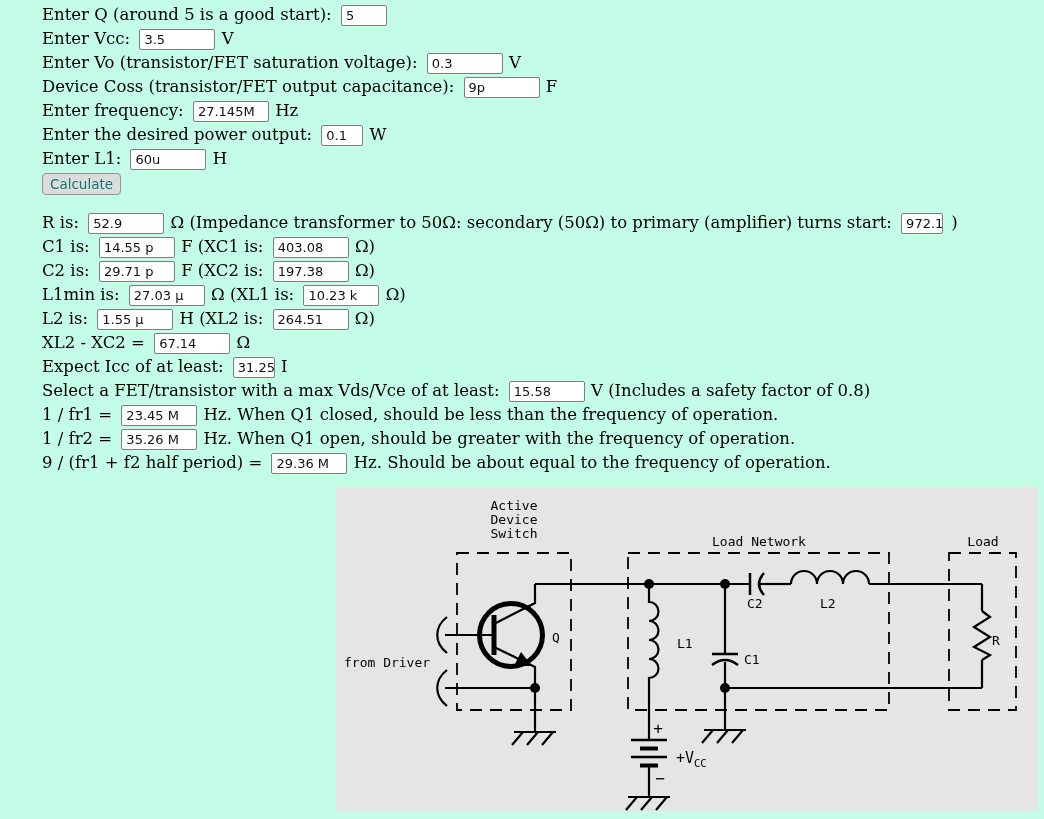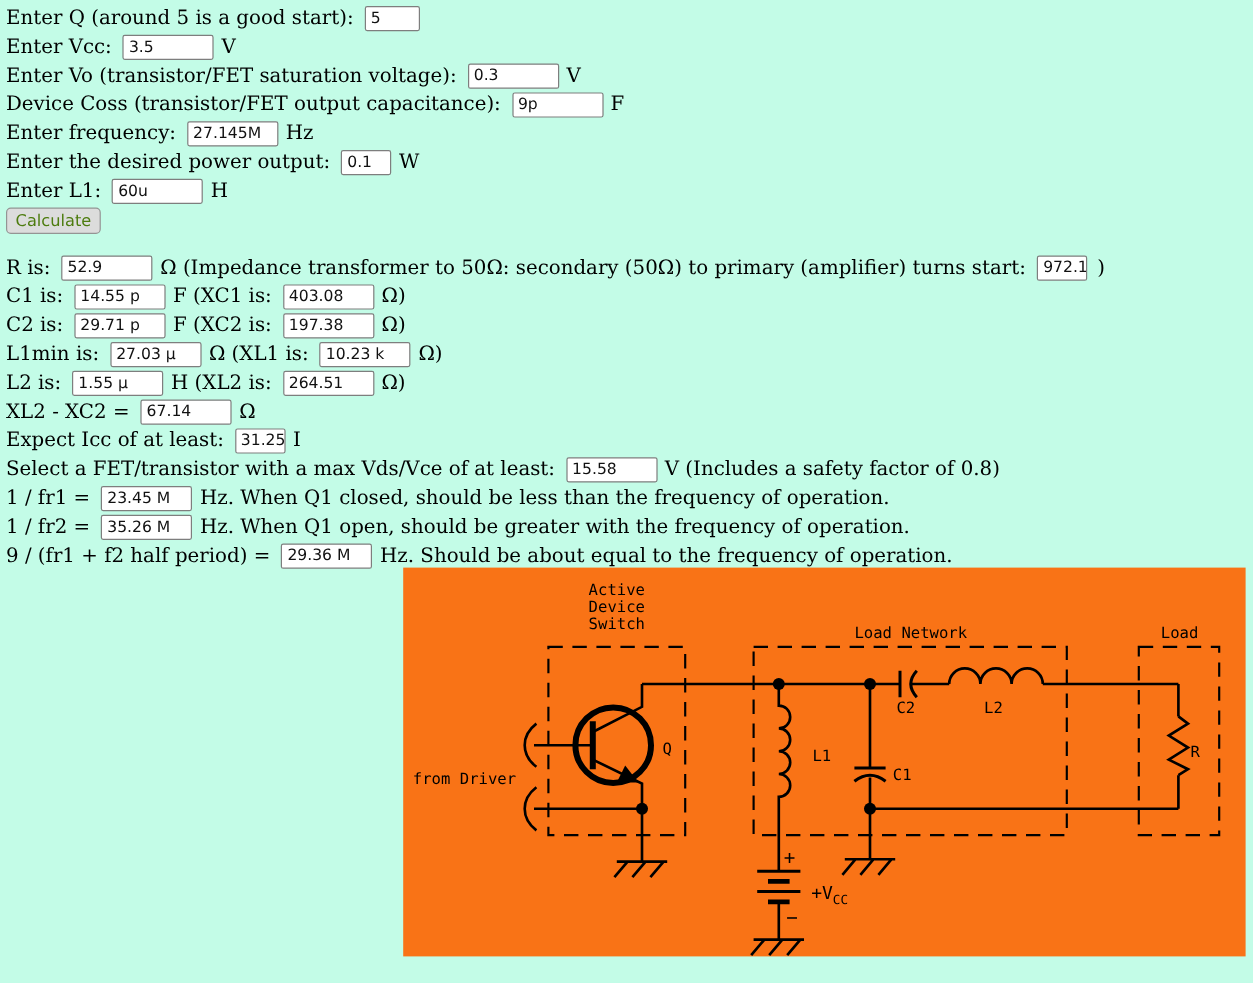--- a/index.html
+++ b/index.html
@@ -5,41 +5,41 @@
   * { margin:0; padding:0; box-sizing:border-box; }
   html,body { width:1044px; height:819px; overflow:hidden; }
   body {
     background:#c3fce7;
     font-family:"DejaVu Serif", serif;
     position:relative;
   }
   .content { padding:3px 0 0 5px; }
   .row {
     height:24px; line-height:24px; white-space:nowrap;
-    font-size:16.5px; color:#000;
+    font-size:16.5px; color:#000;margin-left:37px;
   }
   .lbl { font-family:"DejaVu Serif", serif; }
   .inp {
     height:21px; border:1px solid #7e7e7e; border-radius:2px;
     background:#fff; color:#111;
     font-family:"DejaVu Sans", sans-serif; font-size:13px;
     padding:0 0 0 4px; margin:0 1px 0 4px; vertical-align:middle;
   }
   .w46 { width:46px; }  .w57 { width:42px; }  .w76 { width:76px; }
   .tail { margin-left:2px; }
   .button-row { height:24px; }
   .calc-btn {
-    font-family:"DejaVu Sans", sans-serif; font-size:13.5px; color:#4d7c0f;
+    font-family:"DejaVu Sans", sans-serif; font-size:13.5px; color:#0f766e;
     background:#dcdcdc; border:1px solid #949494; border-radius:4px;
     height:22px; padding:0 7px; vertical-align:middle; cursor:pointer;
   }
   .results { margin-top:16px; }
   .panel {
-    position:absolute; left:336px; top:473px;
-    width:702px; height:324px; background:#f97316;
+    position:absolute; left:336px; top:487px;
+    width:702px; height:324px; background:#e5e5e5;
   }
   svg text {
     font-family:"DejaVu Sans Mono", monospace;
     font-size:13px; fill:#000;
   }
   svg .w  { stroke:#000; stroke-width:2.2; fill:none; }
   svg .pl { stroke:#000; stroke-width:2.5; fill:none; }
   svg .th { stroke:#000; stroke-width:4;   fill:none; }
   svg .bar{ stroke:#000; stroke-width:5;   fill:none; }
   svg .dash { stroke:#000; stroke-width:1.8; fill:none; stroke-dasharray:12 8; }

